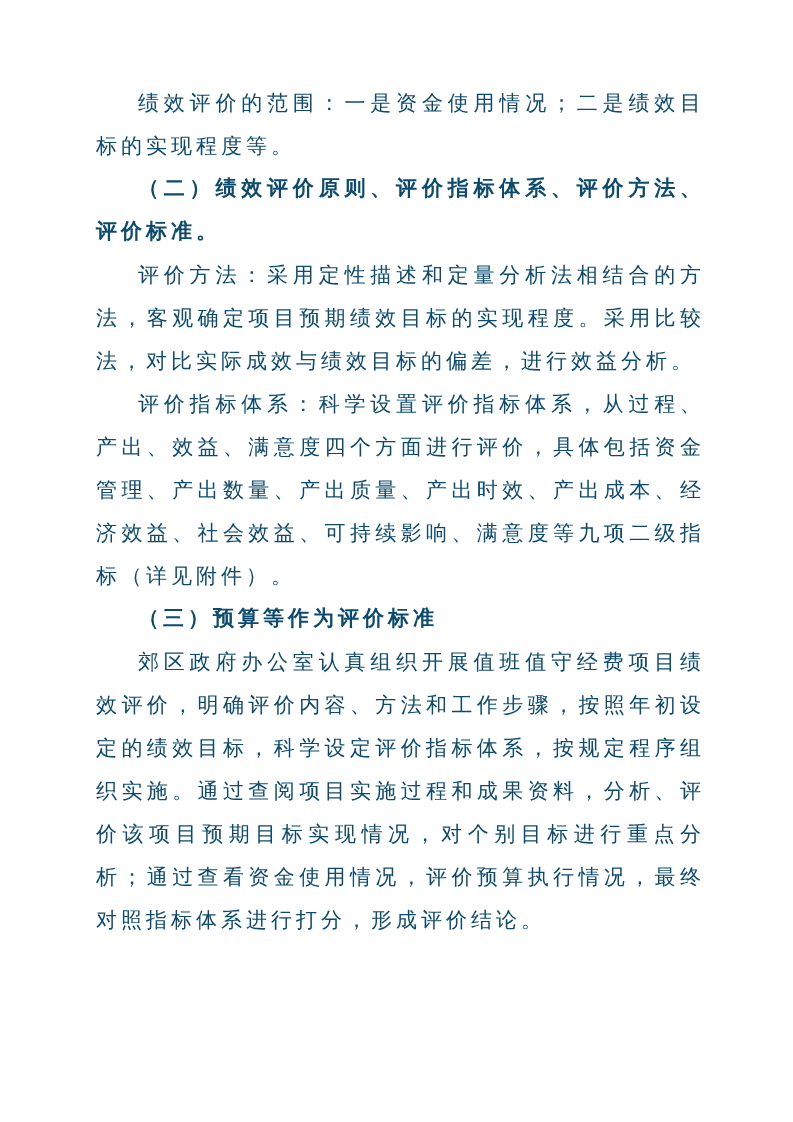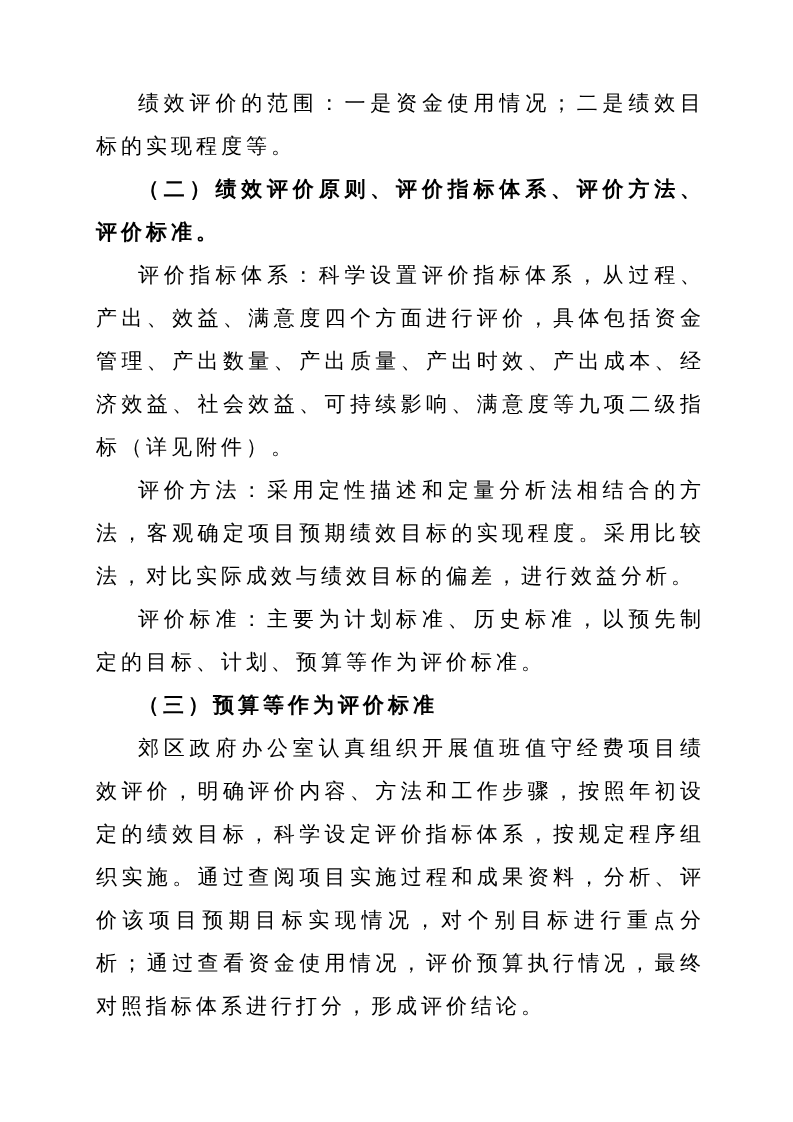--- a/index.html
+++ b/index.html
@@ -12,45 +12,45 @@
     box-sizing: border-box;
     width: 793px;
     height: 1122px;
     margin: 0 auto;
     background: #ffffff;
     padding: 82px 88px 0 96px;
     overflow: hidden;
   }
   .para {
     margin: 0;
-    color: #000000;
+    color: #0c4a6e;
     font-family: "Liberation Serif", "DejaVu Serif", serif;
     font-size: 21px;
     line-height: 43px;
     letter-spacing: 4px;
     text-align: justify;
     text-indent: 2em;
     word-break: break-all;
   }
   .para.h-kai {
     font-weight: bold;
+    font-family: Liberation Mono, monospace;
   }
 </style>
 </head>
 <body>
 
 <div class="page">
   <p class="para">绩效评价的范围：一是资金使用情况；二是绩效目标的实现程度等。</p>
 
   <p class="para h-kai">（二）绩效评价原则、评价指标体系、评价方法、评价标准。</p>
 
 
+  <p class="para">评价方法：采用定性描述和定量分析法相结合的方法，客观确定项目预期绩效目标的实现程度。采用比较法，对比实际成效与绩效目标的偏差，进行效益分析。</p>
+
   <p class="para">评价指标体系：科学设置评价指标体系，从过程、产出、效益、满意度四个方面进行评价，具体包括资金管理、产出数量、产出质量、产出时效、产出成本、经济效益、社会效益、可持续影响、满意度等九项二级指标（详见附件）。</p>
 
-  <p class="para">评价方法：采用定性描述和定量分析法相结合的方法，客观确定项目预期绩效目标的实现程度。采用比较法，对比实际成效与绩效目标的偏差，进行效益分析。</p>
-
-  <p class="para">评价标准：主要为计划标准、历史标准，以预先制定的目标、计划、预算等作为评价标准。</p>
 
   <p class="para h-kai">（三）预算等作为评价标准</p>
 
   <p class="para">郊区政府办公室认真组织开展值班值守经费项目绩效评价，明确评价内容、方法和工作步骤，按照年初设定的绩效目标，科学设定评价指标体系，按规定程序组织实施。通过查阅项目实施过程和成果资料，分析、评价该项目预期目标实现情况，对个别目标进行重点分析；通过查看资金使用情况，评价预算执行情况，最终对照指标体系进行打分，形成评价结论。</p>
 
 </div>
 
 </body></html>

